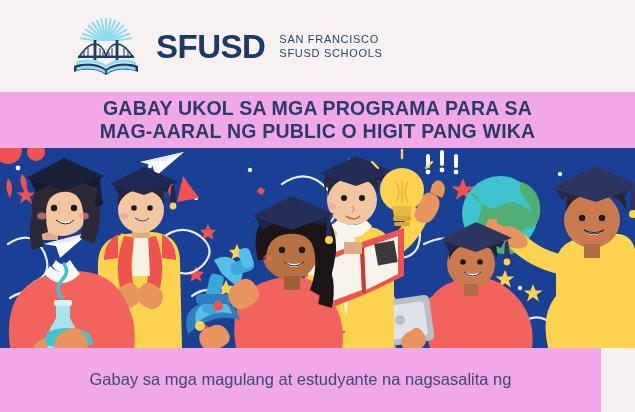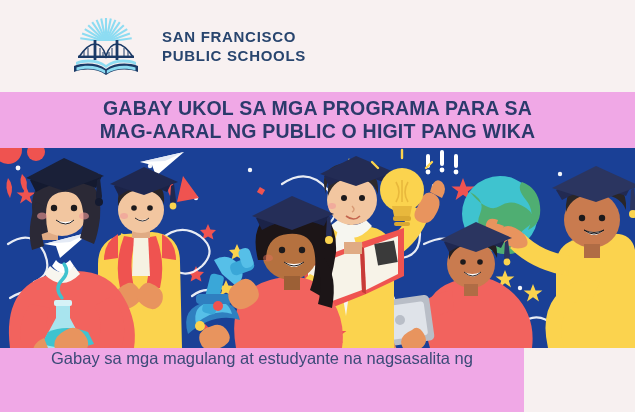--- a/index.html
+++ b/index.html
@@ -17,22 +17,22 @@
     display:flex; align-items:center;
   }
   .logo-lockup { display:flex; align-items:center; margin-left:68px; }
   .logo-mark { width:76px; height:62px; position:relative; flex:0 0 auto; }
   .wordmark { display:flex; align-items:center; margin-left:12px; }
   .sfusd {
     font-size:33px; font-weight:bold; color:#1b3a66;
     letter-spacing:-0.5px; line-height:1;
   }
   .sub {
-    margin-left:6px; color:#28456e;
-    font-size:15px; font-weight:bold; letter-spacing:0.7px; line-height:1.28;
+    margin-left:14px; color:#28456e;
+    font-size:11px; font-weight:normal; letter-spacing:0.7px; line-height:1.28;
   }
 
   
   .title-band {
     position:absolute; left:0; top:92px; width:635px; height:56px;
     background:#f0a8e6;
     display:flex; flex-direction:column; align-items:center; justify-content:center;
   }
   .title-line {
     color:#2b3a6b; font-weight:bold; font-size:19.5px;
@@ -41,23 +41,23 @@
 
   
   .illus {
     position:absolute; left:0; top:148px; width:635px; height:200px;
     background:#1a4096; overflow:hidden;
   }
   .illus svg { display:block; width:635px; height:200px; }
 
   
   .caption-band {
-    position:absolute; left:0; top:348px; width:524px; height:64px;
+    position:absolute; left:0; top:348px; width:601px; height:64px;
     background:#f0a8e6;
-    display:flex; flex-direction:row; align-items:flex-start; justify-content:center;
+    display:flex; flex-direction:row; align-items:center; justify-content:center;
   }
   .caption-line {
     color:#3c4a78; font-size:16.5px; line-height:1.28; white-space:nowrap;
   }
 </style>
 </head>
 <body>
 
 <div class="poster">
 
@@ -104,23 +104,24 @@
           </g>
 
           <path d="M8 47 C18 43 30 44 38 50 C46 44 58 43 68 47 L68 50 C58 46 46 47 38 53 C30 47 18 46 8 50 Z" fill="#8ddcf2"></path>
           <path d="M6 51 C17 47 30 48 38 54 C46 48 59 47 70 51 L70 57 C59 53 46 54 38 60 C30 54 17 53 6 57 Z" fill="#1b3a66"></path>
           <path d="M8.5 52.6 C18 49.4 30 50.4 37.2 55.6 L37.2 58.4 C30 53.4 18 52.4 8.5 55.4 Z" fill="#8ddcf2"></path>
           <path d="M67.5 52.6 C58 49.4 46 50.4 38.8 55.6 L38.8 58.4 C46 53.4 58 52.4 67.5 55.4 Z" fill="#8ddcf2"></path>
         </svg>
       </div>
 
       <div class="wordmark">
+        <span class="sfusd">SFUSD</span>
         <span class="sub">
           <span>SAN FRANCISCO</span><br>
-          <span>PUBLIC SCHOOLS</span>
+          <span>SFUSD SCHOOLS</span>
         </span>
       </div>
 
     </div>
   </div>
 
   <div class="title-band">
     <div class="title-line">GABAY UKOL SA MGA PROGRAMA PARA SA</div>
     <div class="title-line">MAG-AARAL NG PUBLIC O HIGIT PANG WIKA</div>
   </div>

